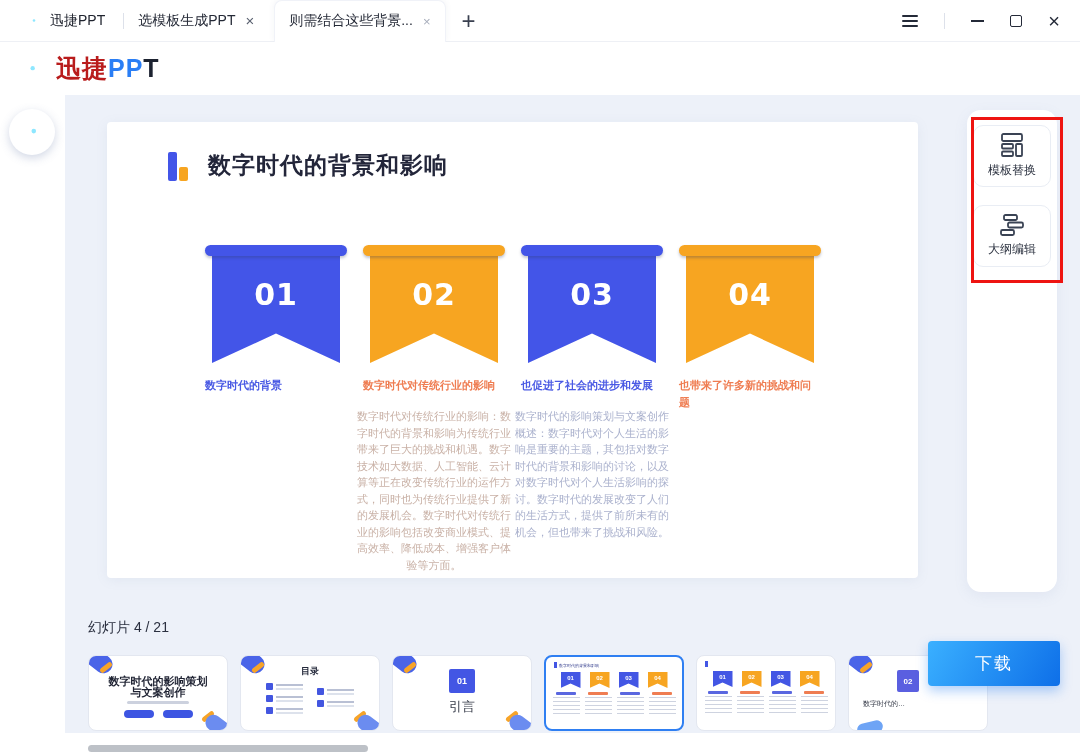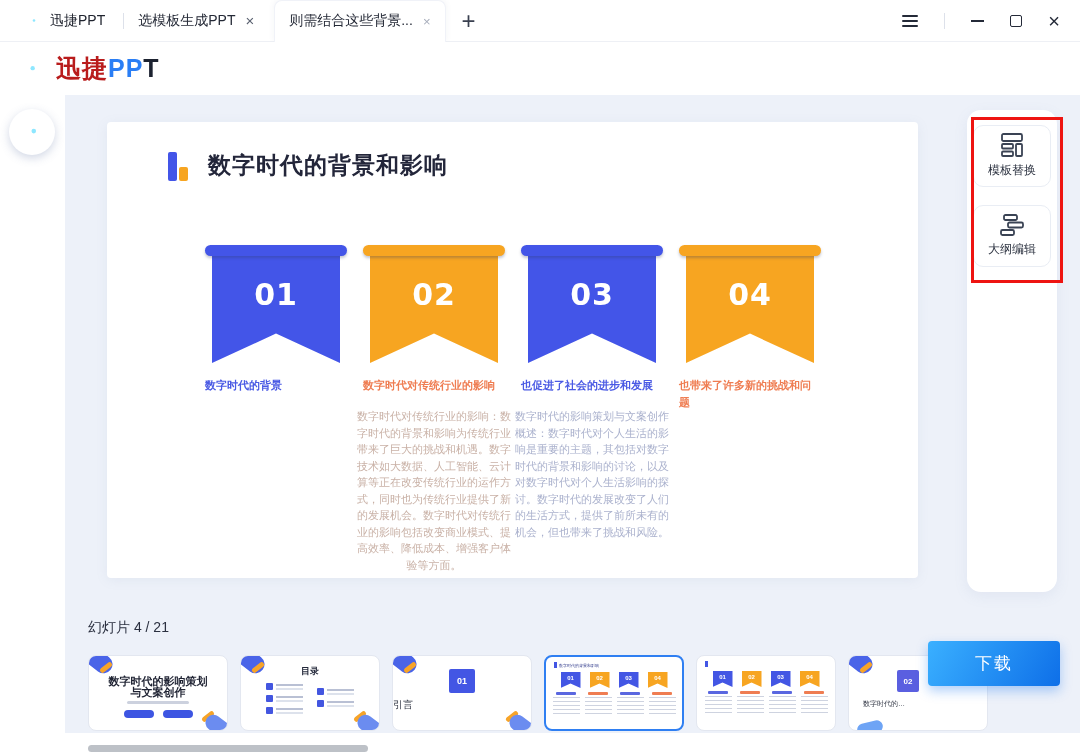--- a/index.html
+++ b/index.html
@@ -80,21 +80,21 @@
   .t1-pills { display:flex; justify-content:center; gap:9px; margin-top:6px; }
   .t1-pills i { width:30px; height:8px; border-radius:4px; background:#3d55e2; }
   .t2-title { margin-top:9px; font-size:9px; font-weight:bold; text-align:center; color:#23283a; }
   .t2-grid { display:flex; justify-content:center; gap:14px; margin-top:5px; }
   .t2-colL, .t2-colR { display:flex; flex-direction:column; gap:5px; }
   .t2-colR { padding-top:5px; }
   .t2-item { display:flex; align-items:flex-start; gap:3px; }
   .t2-item .sq { width:7px; height:7px; background:#4356e0; border-radius:1px; flex:none; }
   .t2-item .lines { width:27px; height:2px; background:#b9c0d4; box-shadow:0 4px 0 #dcc; box-shadow:0 4px 0 #dde2ec; margin-top:1px; }
   .t3-square { width:26px; height:24px; background:#4356e4; color:#fff; font-size:9px; font-weight:bold; display:flex; align-items:center; justify-content:center; margin:13px auto 0; border-radius:2px; }
-  .t3-label { font-size:10px; color:#333846; margin-top:5px; }
+  .t3-label { text-align:center; font-size:13px; color:#333846; margin-top:5px; }
   .ct-head { display:flex; align-items:center; gap:2px; margin:5px 0 0 8px; }
   .ct-ico { width:3px; height:6px; background:#4356e4; flex:none; }
   .ct-title { font-size:4px; color:#37418f; white-space:nowrap; overflow:hidden; max-width:78px; }
   .ct-title.alt { color:#8a3a33; }
   .ct-ribbons { display:flex; gap:9px; justify-content:center; margin-top:4px; }
   .mrib { width:20px; height:16px; clip-path:polygon(0 0,100% 0,100% 100%,50% 72%,0 100%); color:#fff; font-size:6px; font-weight:bold; display:flex; justify-content:center; padding-top:3px; }
   .mrib.b { background:#4356e4; } .mrib.o { background:#f7a521; }
   .ct-cols { display:flex; gap:5px; justify-content:center; margin-top:4px; }
   .ct-col { width:27px; }
   .dash { display:block; width:20px; height:2.5px; margin:0 auto; border-radius:1px; }

